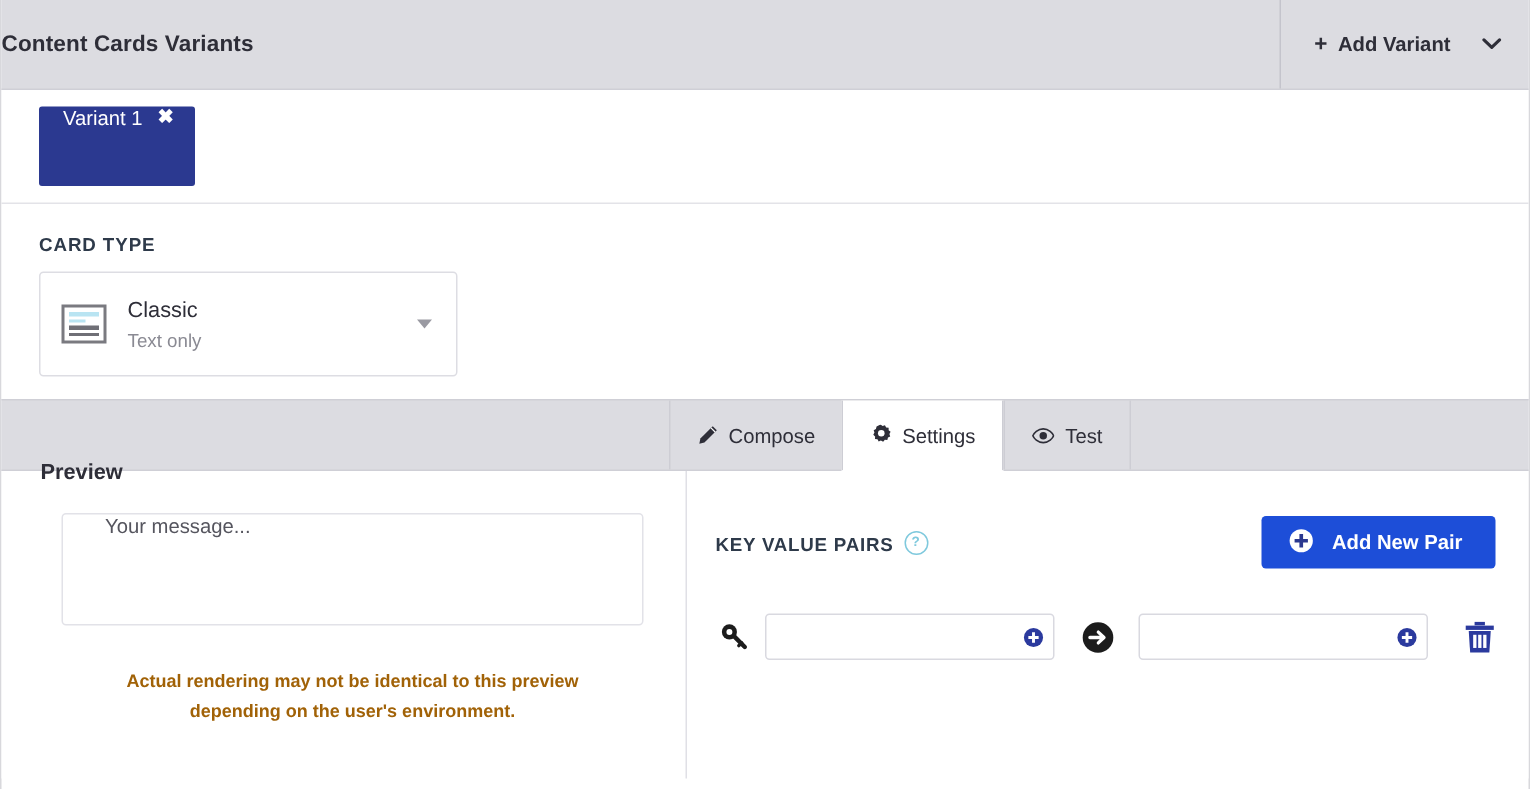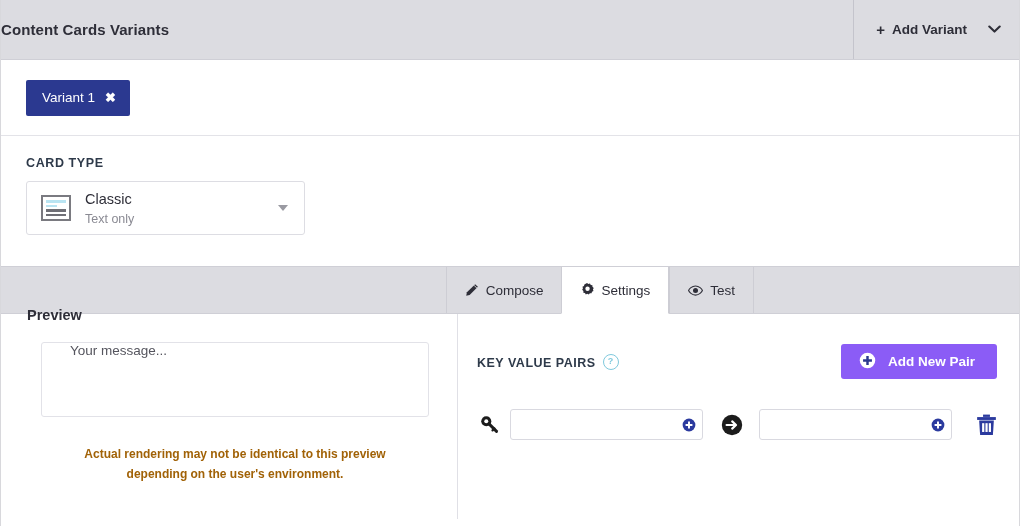--- a/index.html
+++ b/index.html
@@ -72,25 +72,24 @@
   .variant-row {
     height: 75px;
     background: #ffffff;
     display: flex;
     align-items: center;
     padding-left: 25px;
     border-bottom: 1px solid #e3e3e8;
   }
   .variant-chip {
     display: inline-flex;
-    align-items: center;
     gap: 10px;
     background: #2b3990;
     color: #ffffff;
-    height: 36px;
+    height: 53px;
     padding: 0 14px 0 16px;
     border-radius: 2px;
     font-size: 13.5px;
     cursor: pointer;
     user-select: none;
   }
   .variant-chip .close-x {
     font-size: 13px;
     font-weight: bold;
     line-height: 1;
@@ -105,21 +104,21 @@
   }
   .section-label {
     font-size: 12.5px;
     font-weight: bold;
     letter-spacing: .6px;
     color: #2e3a4a;
     margin-bottom: 11px;
   }
   .cardtype-select {
     width: 279px;
-    height: 54px;
+    height: 70px;
     border: 1px solid #dddde3;
     border-radius: 3px;
     background: #fff;
     display: flex;
     align-items: center;
     padding: 0 12px 0 14px;
     box-sizing: border-box;
     cursor: pointer;
     position: relative;
   }
@@ -273,21 +272,21 @@
     display: flex;
     align-items: center;
     justify-content: center;
     line-height: 1;
     cursor: pointer;
   }
   .add-pair-btn {
     display: inline-flex;
     align-items: center;
     gap: 12px;
-    background: #8b5cf6;
+    background: #1d4ed8;
     color: #ffffff;
     border: none;
     border-radius: 3px;
     height: 35px;
     padding: 0 22px 0 18px;
     font-size: 13.5px;
     font-weight: bold;
     font-family: "Liberation Sans", sans-serif;
     cursor: pointer;
     margin-left: 48px;

